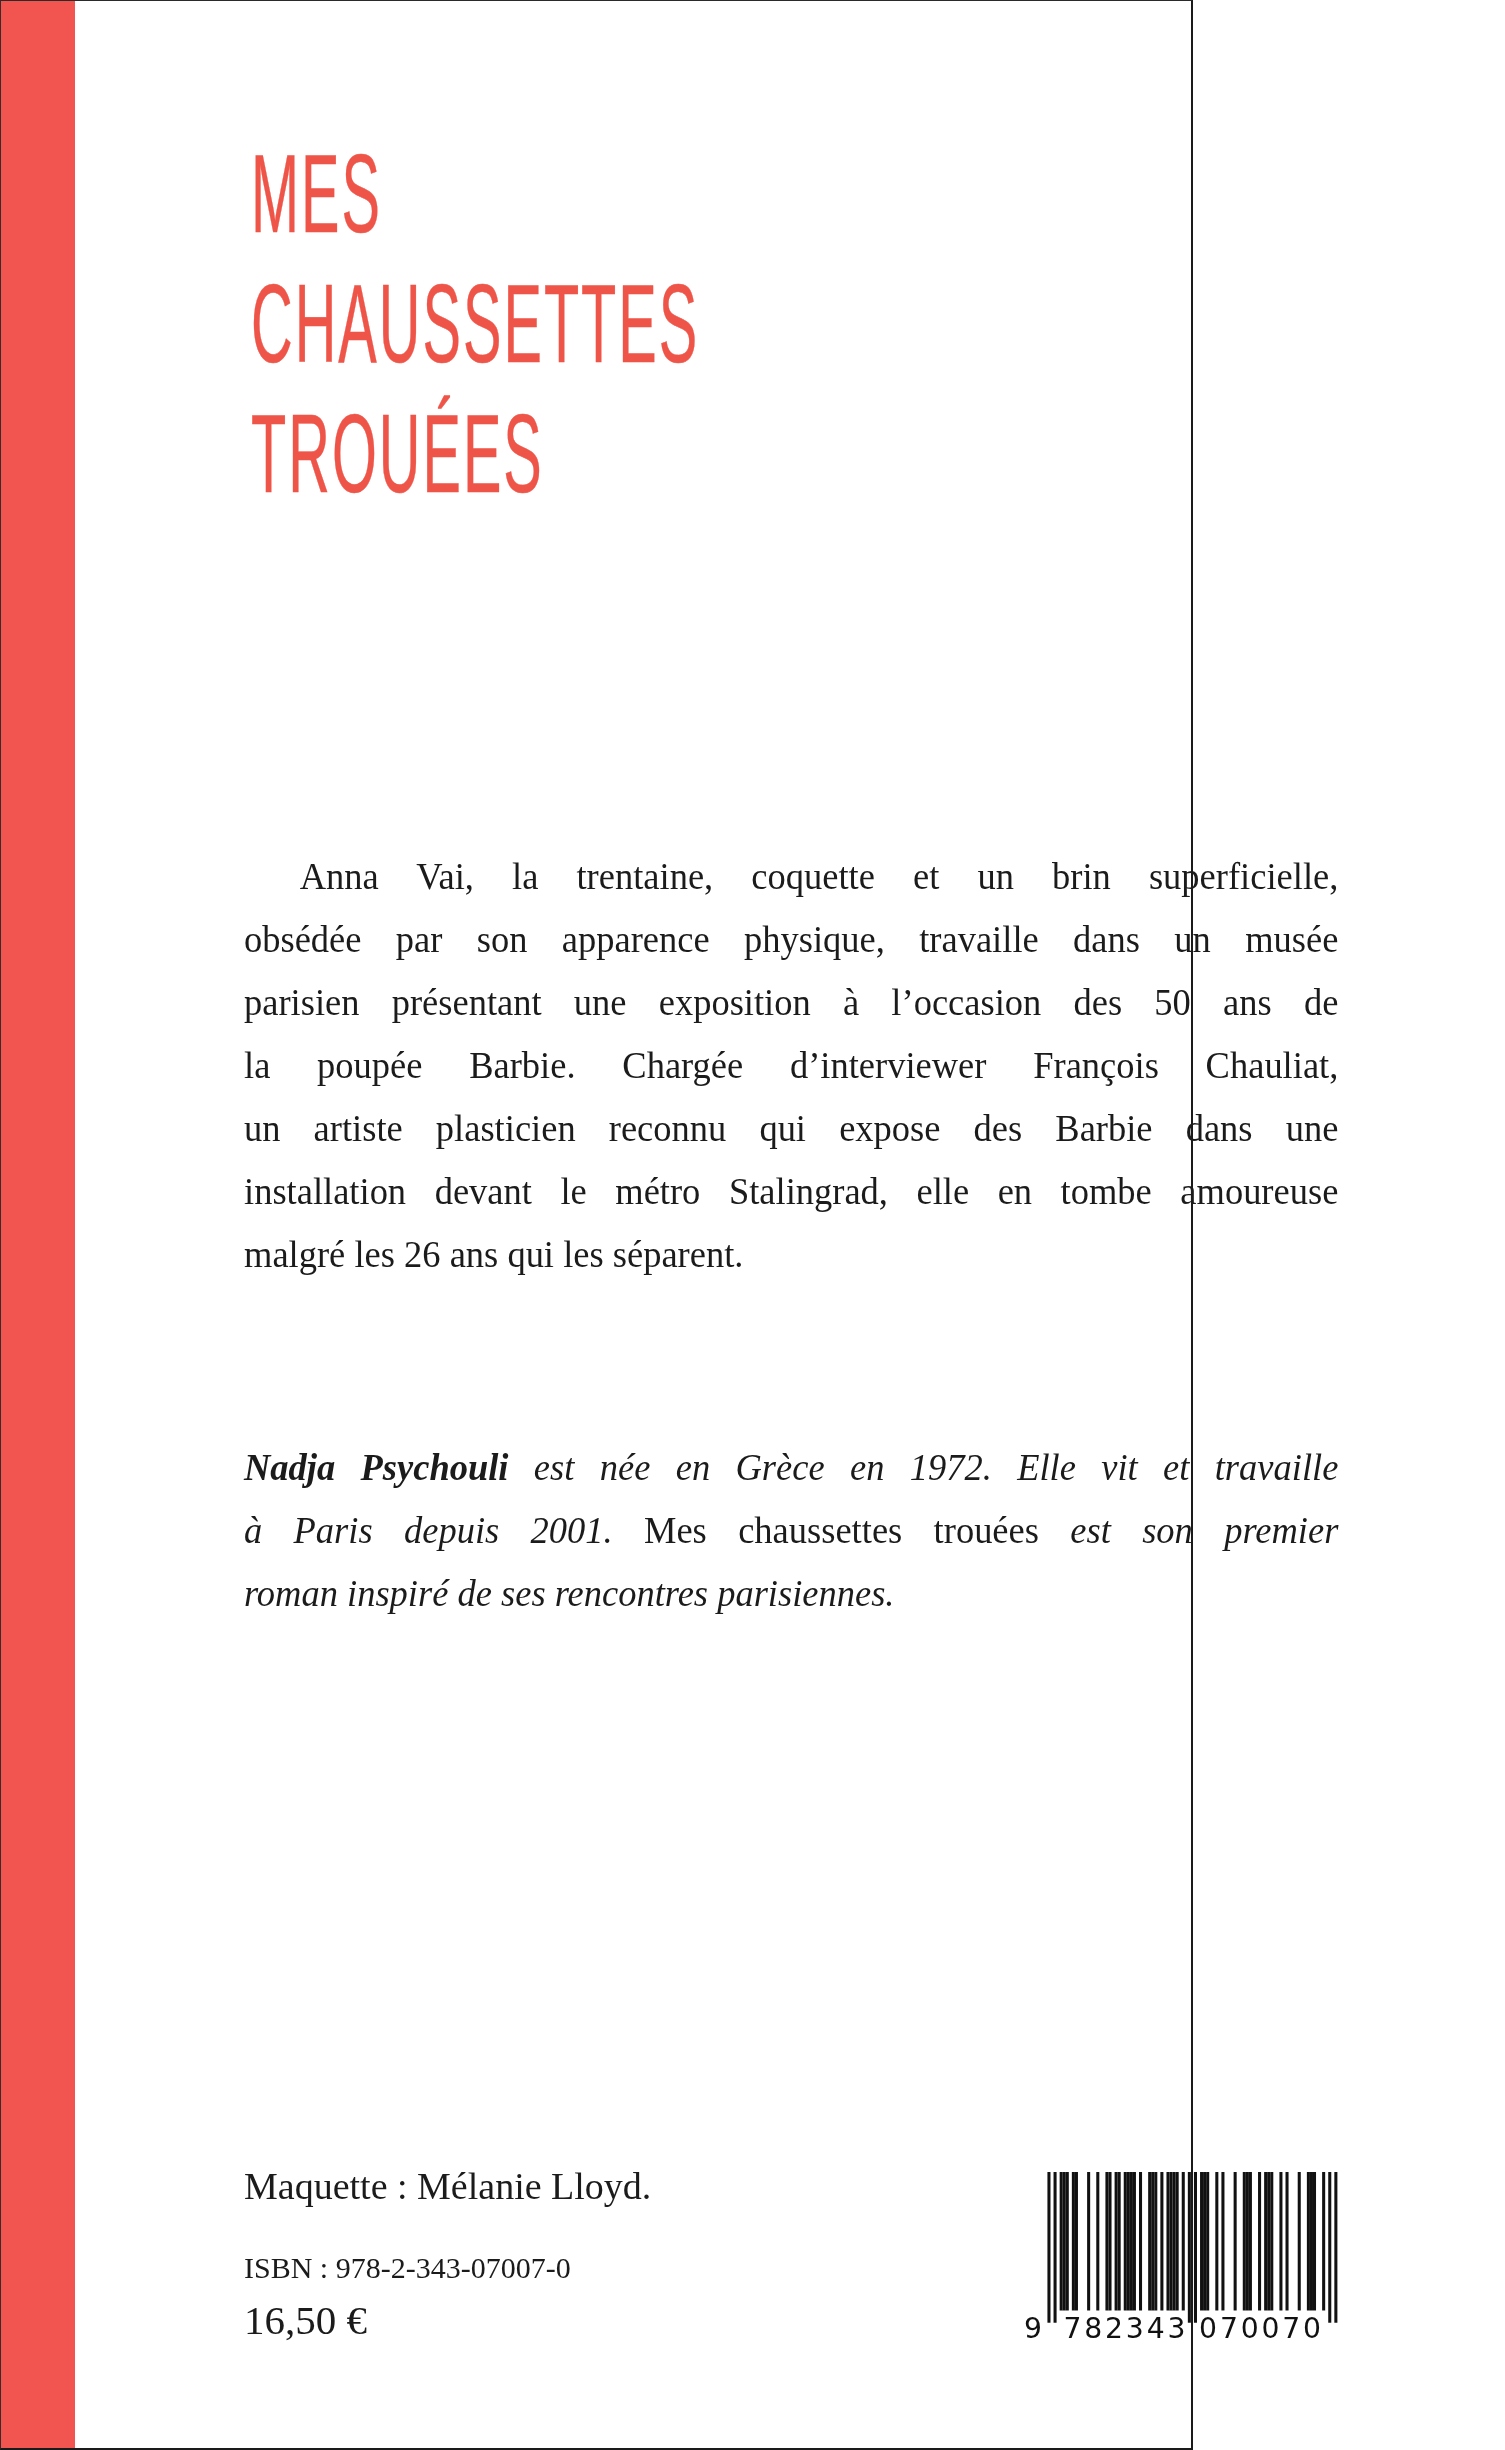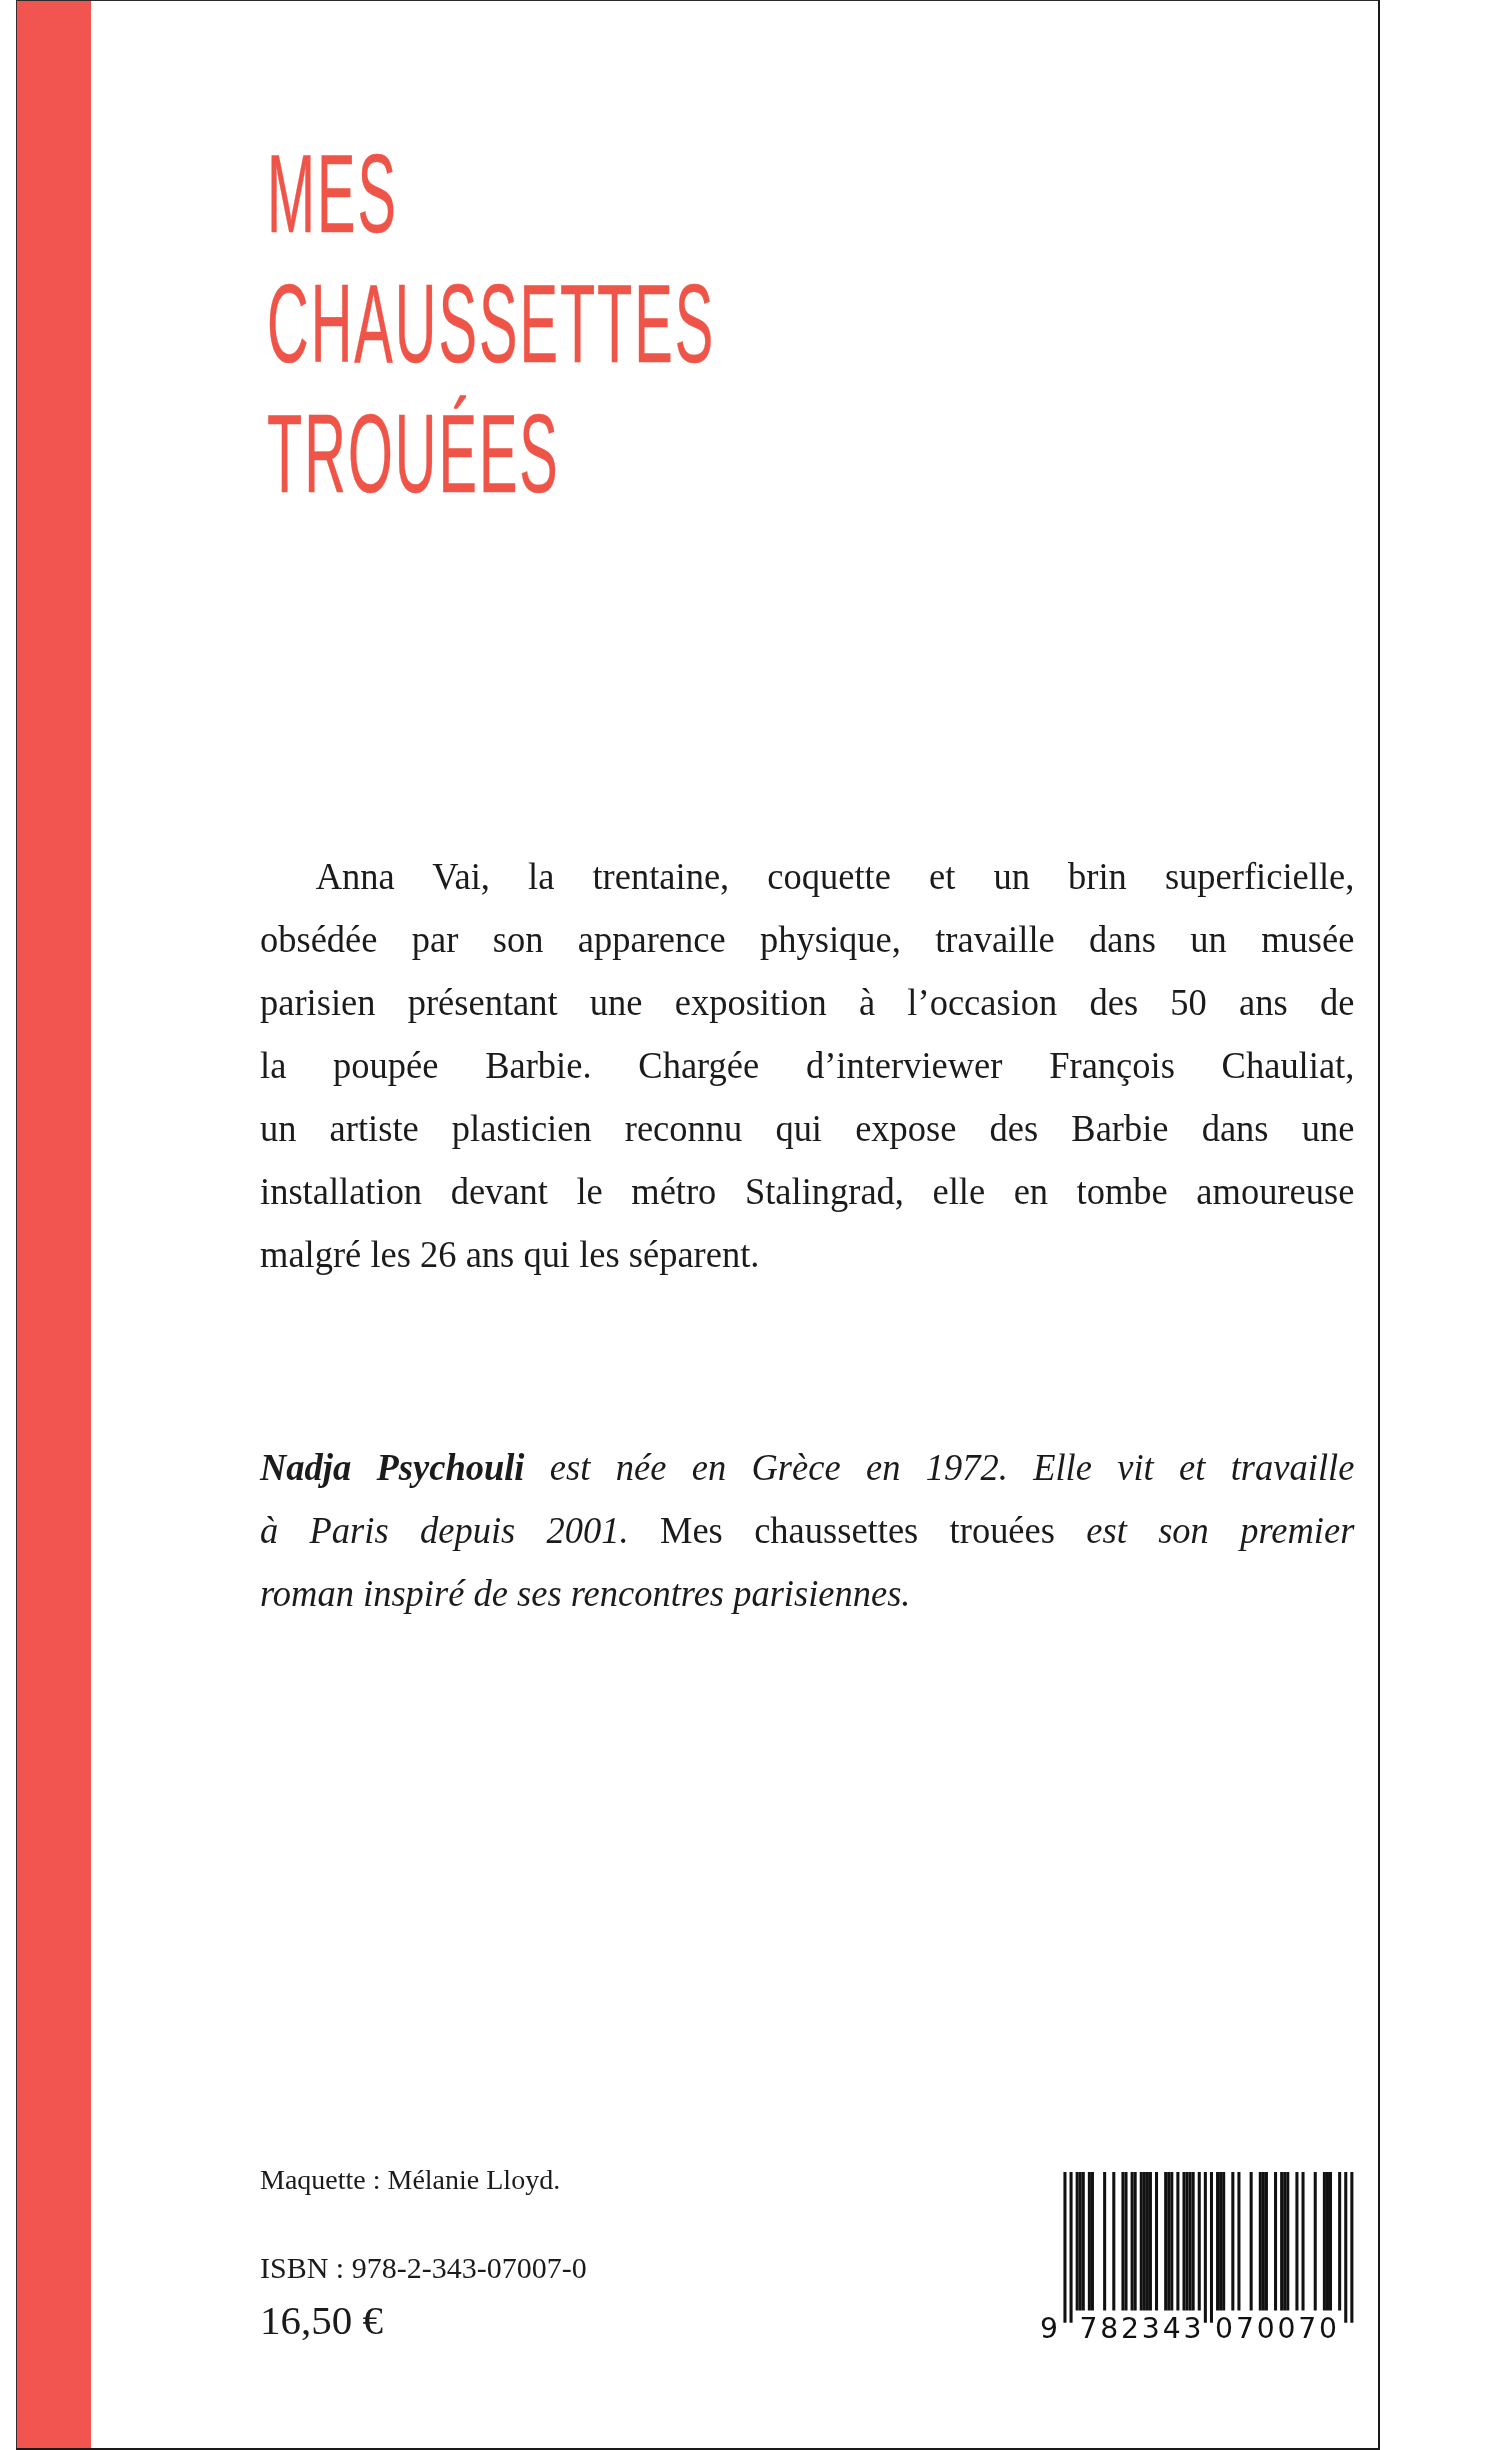--- a/index.html
+++ b/index.html
@@ -1,18 +1,18 @@
 <!DOCTYPE html>
 <html style="font-size:15px"><head>
 <meta charset="utf-8">
 <style>
   html, body { margin: 0; padding: 0; background: #ffffff; }
   body { width: 1505px; height: 2450px; position: relative; overflow: hidden; }
   .page {
-    position: absolute; left: 16px; top: 0; width: 1364px; height: 2450px;
+    position: absolute; left: 0; top: 0; width: 1193px; height: 2450px;
     box-sizing: border-box; background: #ffffff;
     border-top: 1.9px solid #2a2a2a; border-right: 2.8px solid #1a1a1a;
     border-bottom: 2.8px solid #1a1a1a; border-left: 1.9px solid #3a2a2a; padding-left: 29px;
   }
   .spine-band { position: absolute; left: 0; top: 0; width: 74px; height: 100%; }
   .title {
     position: absolute; left: 250px; top: 128px; margin: 0;
     font-family: "Liberation Sans", sans-serif; font-weight: normal;
   }
   .title-line {
@@ -33,21 +33,21 @@
   .line.indent { padding-left: 58px; box-sizing: border-box; }
   .p1 { top: 617px; }
   .p2 { top: 844px; }
   .bio { top: 1435px; }
   i.it { font-style: italic; }
   b.bd { font-weight: bold; font-style: italic; }
   .footer-text {
     position: absolute; left: 243px; font-family: "Liberation Serif", serif; color: #1b1b1b;
     white-space: nowrap;
   }
-  .credit { top: 2163px; font-size: 28px; font-family: Liberation Serif, serif; }
+  .credit { top: 2163px; font-size: 38px; font-family: Liberation Serif, serif; }
   .isbn { top: 2250px; font-size: 30px; text-align: right; }
   .price { top: 2295px; font-size: 41px; }
   .barcode { position: absolute; left: 1021px; top: 2171px; width: 325px; height: 179px; }
   .barcode svg { display: block; }
 </style>
 </head>
 <body>
 
 <div class="page">
 

